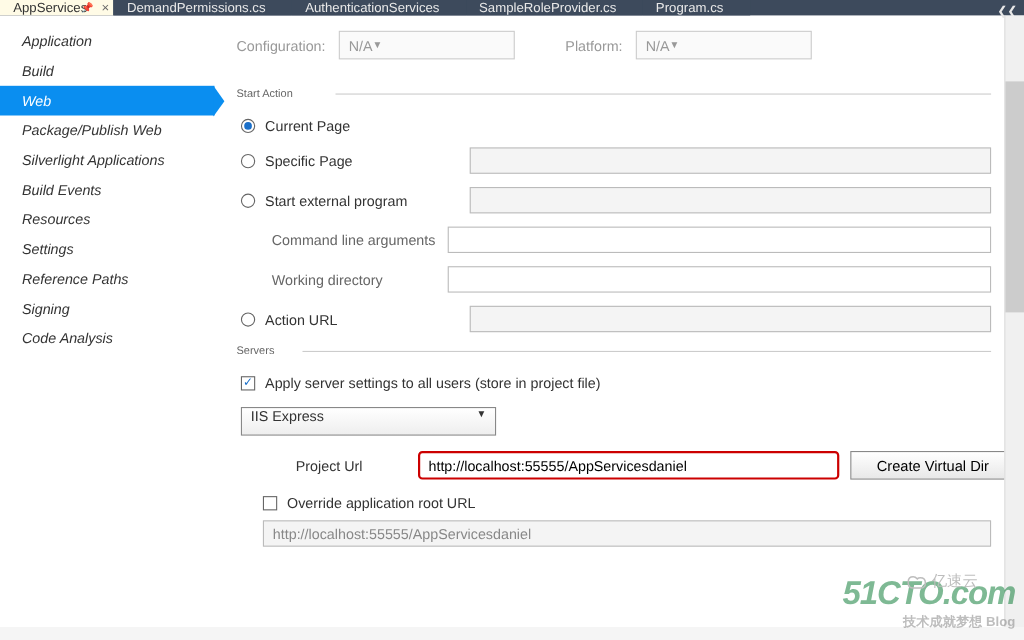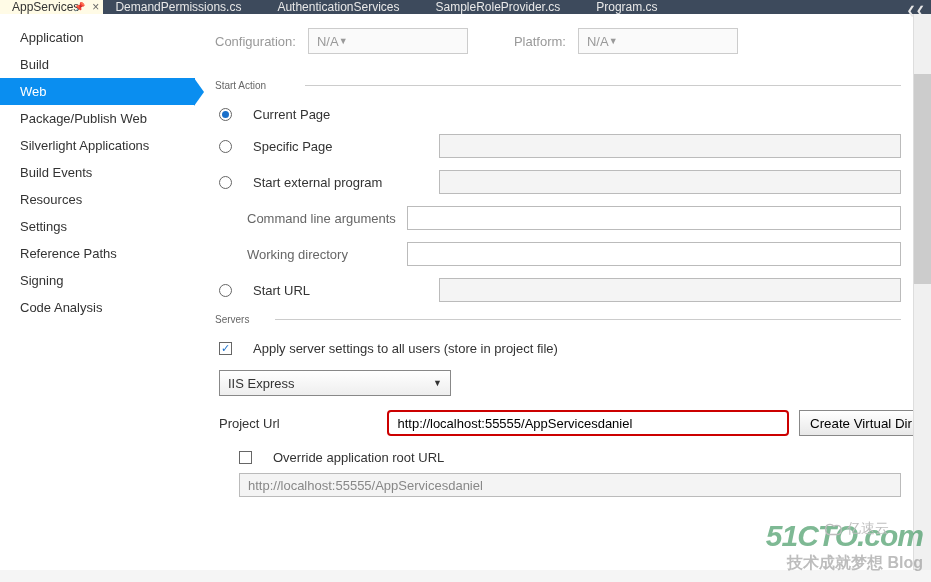--- a/index.html
+++ b/index.html
@@ -8,21 +8,21 @@
     .tab-strip { height: 14px; background: #3d4a5c; display: flex; align-items: stretch; position: relative; }
     .tab { padding: 0 24px 0 12px; display: flex; align-items: center; color: #e8e8e8; font-size: 12px; background: #3d4a5c; cursor: pointer; position: relative; }
     .tab.active { background: #fffbe6; color: #333; }
     .tab .pin { position: absolute; right: 18px; font-size: 9px; color: #666; }
     .tab .close { position: absolute; right: 4px; font-size: 12px; color: #666; }
     .tab-strip .chev { position: absolute; right: 6px; top: 4px; color: #e8e8e8; font-size: 11px; }
     
     .body-area { display: flex; height: calc(100% - 26px); background: #fff; }
     
     .sidebar { width: 195px; background: #fff; padding-top: 10px; }
-    .sidebar-item { padding: 6px 20px; cursor: pointer; color: #333; position: relative; }
+    .sidebar-item { padding: 6px 20px; cursor: pointer; color: #333; position: relative; font-style: italic; }
     .sidebar-item.selected { background: #0a8ef0; color: #fff; }
     .sidebar-item.selected::after { content: ""; position: absolute; right: -9px; top: 50%; transform: translateY(-50%); border-left: 10px solid #0a8ef0; border-top: 14px solid transparent; border-bottom: 14px solid transparent; }
     
     .main { flex: 1; padding: 14px 8px 14px 20px; overflow: hidden; position: relative; }
     .main-scroll { position: absolute; right: 0; top: 0; bottom: 0; width: 18px; background: #f0f0f0; border-left: 1px solid #ddd; }
     .main-scroll .thumb { width: 100%; height: 210px; background: #ccc; position: absolute; top: 60px; }
     
     .cfg-row { display: flex; align-items: center; gap: 8px; margin-bottom: 26px; color: #999; }
     .cfg-label { margin-right: 4px; }
     .cfg-combo { width: 160px; height: 26px; border: 1px solid #ccc; background: #fafafa; padding: 0 8px; display: flex; align-items: center; color: #999; }
@@ -30,43 +30,43 @@
     .cfg-spacer { width: 30px; }
     
     .section-hdr { color: #666; font-size: 10px; padding-bottom: 2px; margin-bottom: 14px; margin-right: 22px; position: relative; }
     .section-hdr::after { content: ""; position: absolute; left: 90px; right: 0; bottom: 7px; border-bottom: 1px solid #ccc; }
     .section-hdr.short::after { left: 60px; }
     
     .opt-row { display: flex; align-items: center; margin-bottom: 12px; margin-left: 4px; }
     .radio-dot { width: 13px; height: 13px; border: 1px solid #666; border-radius: 50%; margin-right: 9px; display: flex; align-items: center; justify-content: center; flex-shrink: 0; }
     .radio-dot.checked::after { content: ""; width: 7px; height: 7px; border-radius: 50%; background: #1a6fc9; }
     .chk-box { width: 13px; height: 13px; border: 1px solid #666; margin-right: 9px; display: flex; align-items: center; justify-content: center; flex-shrink: 0; font-size: 11px; color: #1a6fc9; line-height: 1; }
-    .opt-label { color: #333; margin-left: 12px; }
+    .opt-label { color: #333; }
     .opt-text { flex: 1; height: 24px; border: 1px solid #bbb; background: #fff; margin-left: 12px; margin-right: 22px; }
     .opt-text.disabled { background: #f4f4f4; }
     
     .sub-row { display: flex; align-items: center; margin: 0 0 12px 32px; }
     .sub-label { width: 160px; color: #666; }
     .sub-text { flex: 1; height: 24px; border: 1px solid #bbb; background: #fff; margin-right: 22px; }
     
     .srv-row { display: flex; align-items: center; margin: 0 0 14px 4px; }
-    .combo { width: 232px; height: 26px; border: 1px solid #888; background: linear-gradient(#fff,#eee); padding: 0 8px; display: flex; align-items: center; justify-content: space-between; }
+    .combo { width: 232px; height: 26px; border: 1px solid #888; background: linear-gradient(#fff,#eee); padding: 0 8px; display: flex; align-items: flex-start; justify-content: space-between; }
     .combo .arr { font-size: 9px; color: #333; }
     
     .purl-row { display: flex; align-items: center; margin: 0 0 14px 4px; }
-    .purl-label { width: 170px; color: #333; }
+    .purl-label { width: 170px; color: #333; text-align: center; }
     .purl-input { width: 405px; height: 26px; border: 2px solid #c00; border-radius: 4px; padding: 0 8px; font-size: 13px; outline: none; }
-    .purl-btn { height: 26px; border: 1px solid #888; background: linear-gradient(#fff,#e8e8e8); padding: 0 10px; margin-left: 10px; white-space: nowrap; }
+    .purl-btn { height: 26px; border: 1px solid #888; background: linear-gradient(#fff,#e8e8e8); padding: 0 23px; margin-left: 10px; white-space: nowrap; }
     
     .override-row { display: flex; align-items: center; margin: 0 0 8px 24px; }
     .override-text { margin: 0 22px 10px 24px; height: 24px; border: 1px solid #bbb; background: #f4f4f4; padding: 0 8px; color: #888; display: flex; align-items: center; }
     
     .watermark { position: absolute; right: 8px; bottom: 8px; text-align: right; opacity: 0.55; pointer-events: none; }
     .watermark .l1 { font-size: 30px; font-weight: 900; font-style: italic; color: #15803d; letter-spacing: -1px; }
-    .watermark .l2 { font-size: 16px; color: #888; font-weight: bold; }
+    .watermark .l2 { font-size: 12px; color: #888; font-weight: bold; }
     .watermark .yisu { position: absolute; right: 34px; bottom: 36px; font-size: 14px; color: #888; display: flex; align-items: center; gap: 3px; }
     .watermark .yisu svg { width: 22px; height: 16px; }
   </style>
 </head>
 <body>
 
 <div class="tab-strip">
   <div class="tab active">
     <span>AppServices</span>
     <span class="pin">📌</span>
@@ -140,21 +140,21 @@
     <div class="sub-row">
       <span class="sub-label">Command line arguments</span>
       <div class="sub-text"></div>
     </div>
     <div class="sub-row">
       <span class="sub-label">Working directory</span>
       <div class="sub-text"></div>
     </div>
     <div class="opt-row">
       <div class="radio-dot"></div>
-      <span class="opt-label" style="width:186px;">Start URL</span>
+      <span class="opt-label" style="width:186px;">Action URL</span>
       <div class="opt-text disabled" style="margin-left:0;"></div>
     </div>
 
     <div class="section-hdr short" style="margin-top:12px;"><span>Servers</span></div>
 
     <div class="srv-row">
       <div class="chk-box">✓</div>
       <span class="opt-label">Apply server settings to all users (store in project file)</span>
     </div>
 

